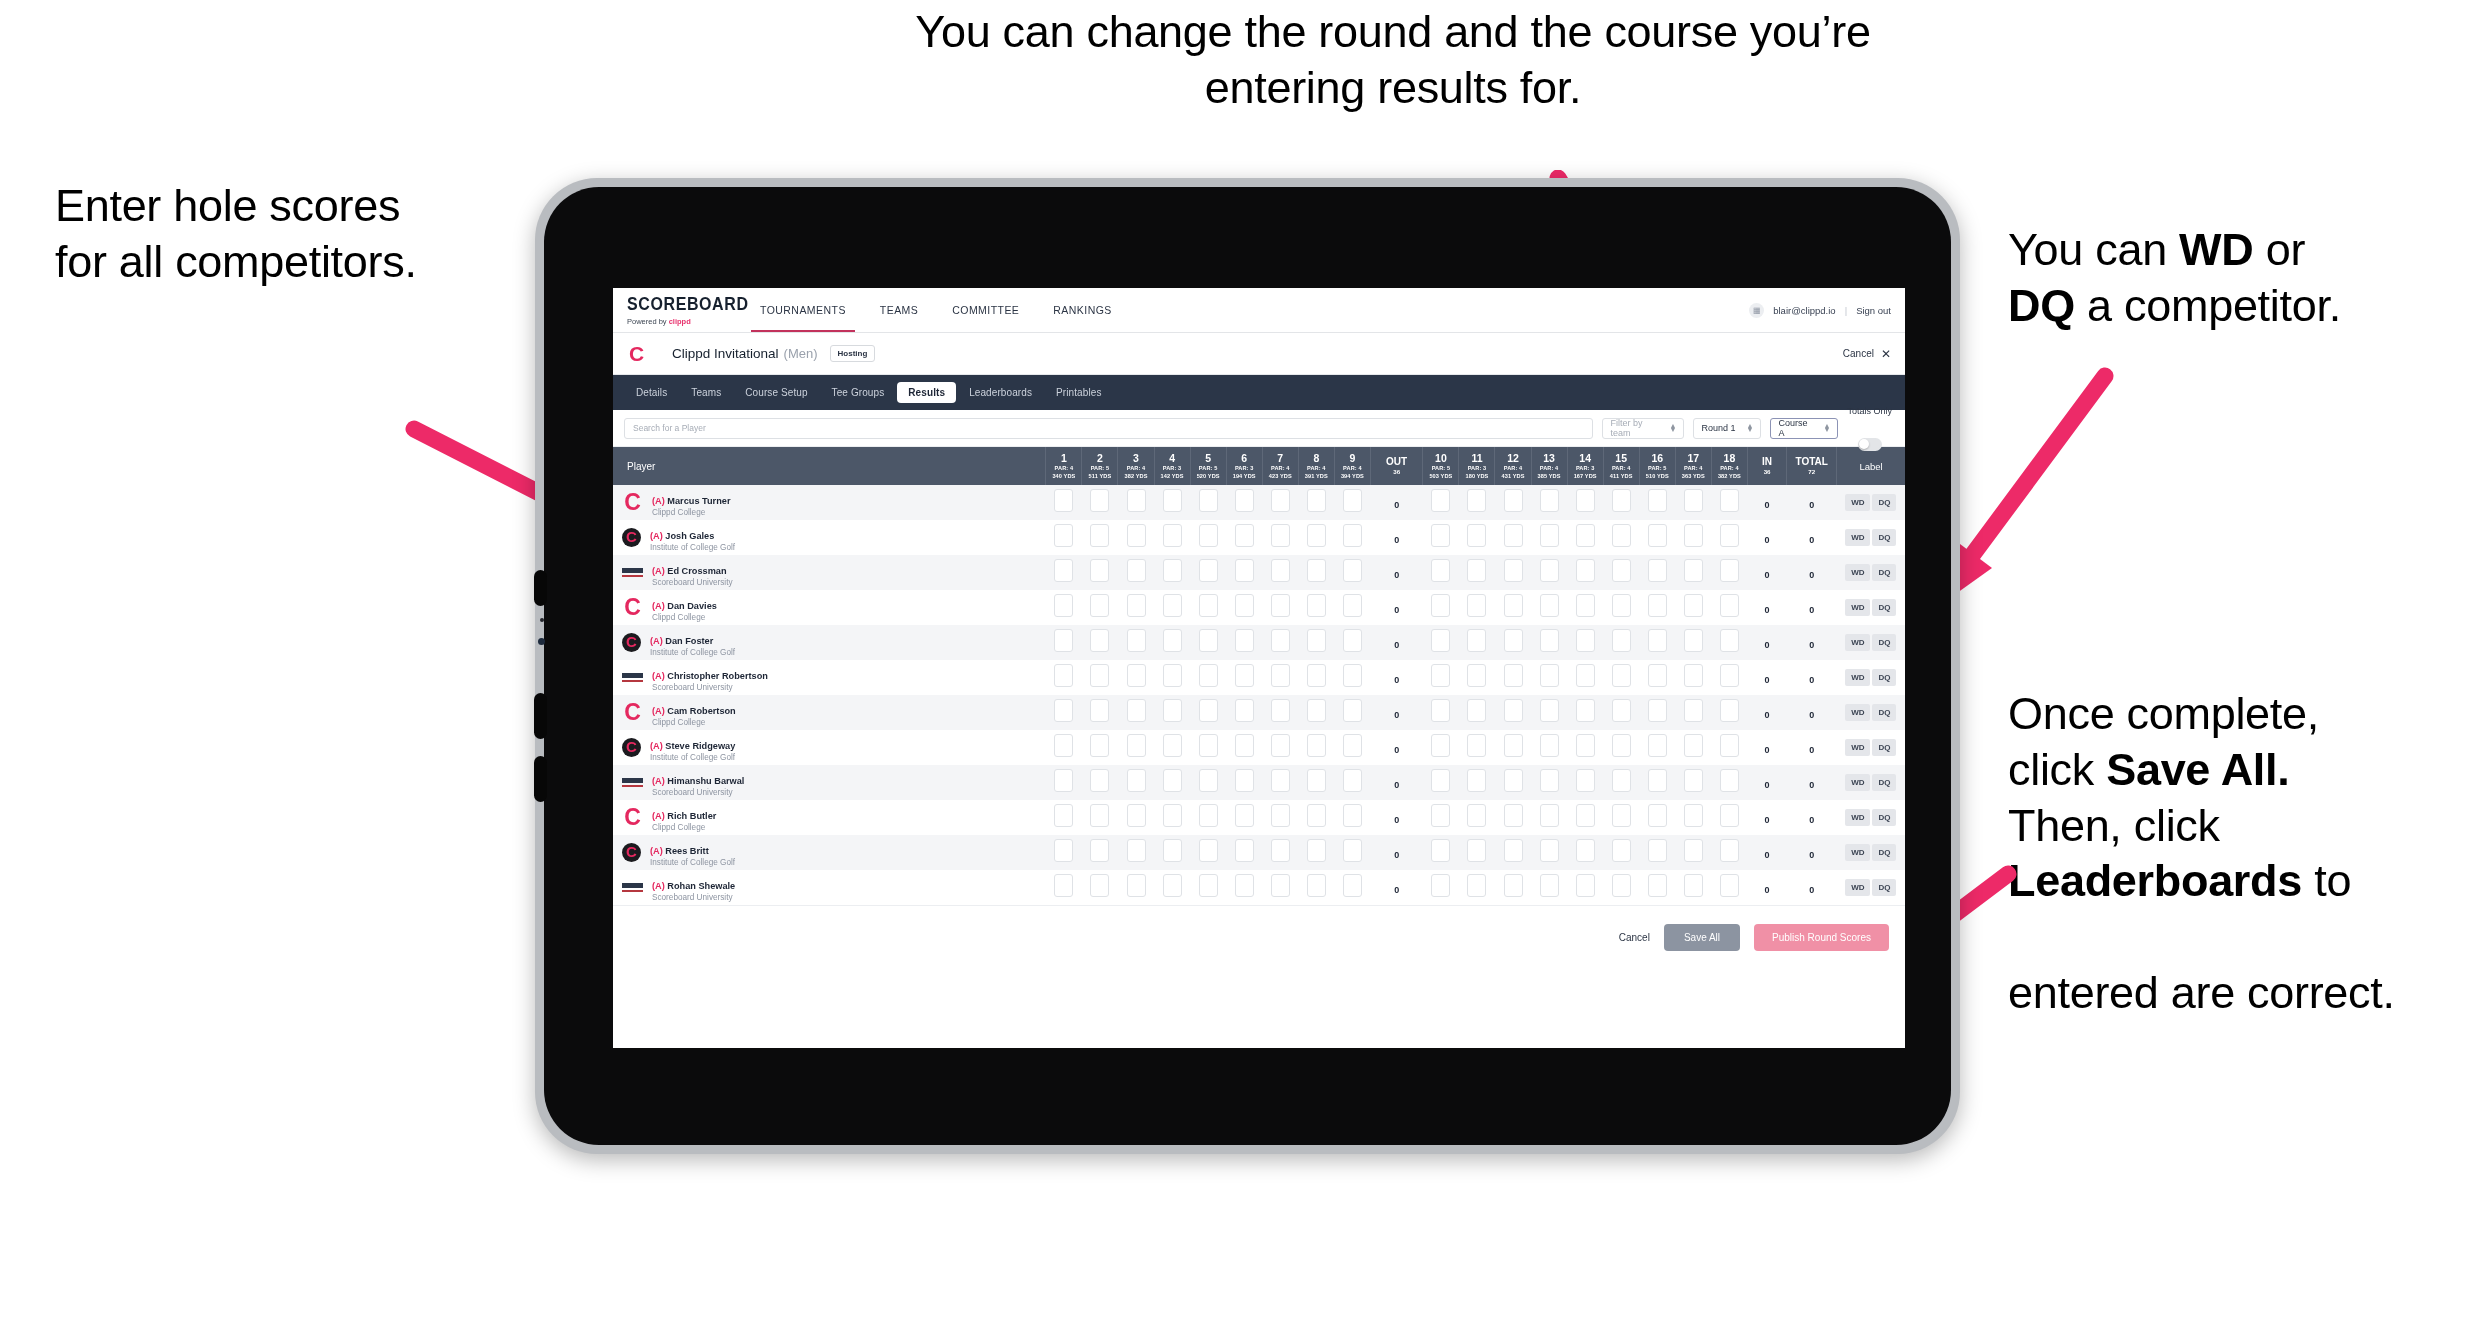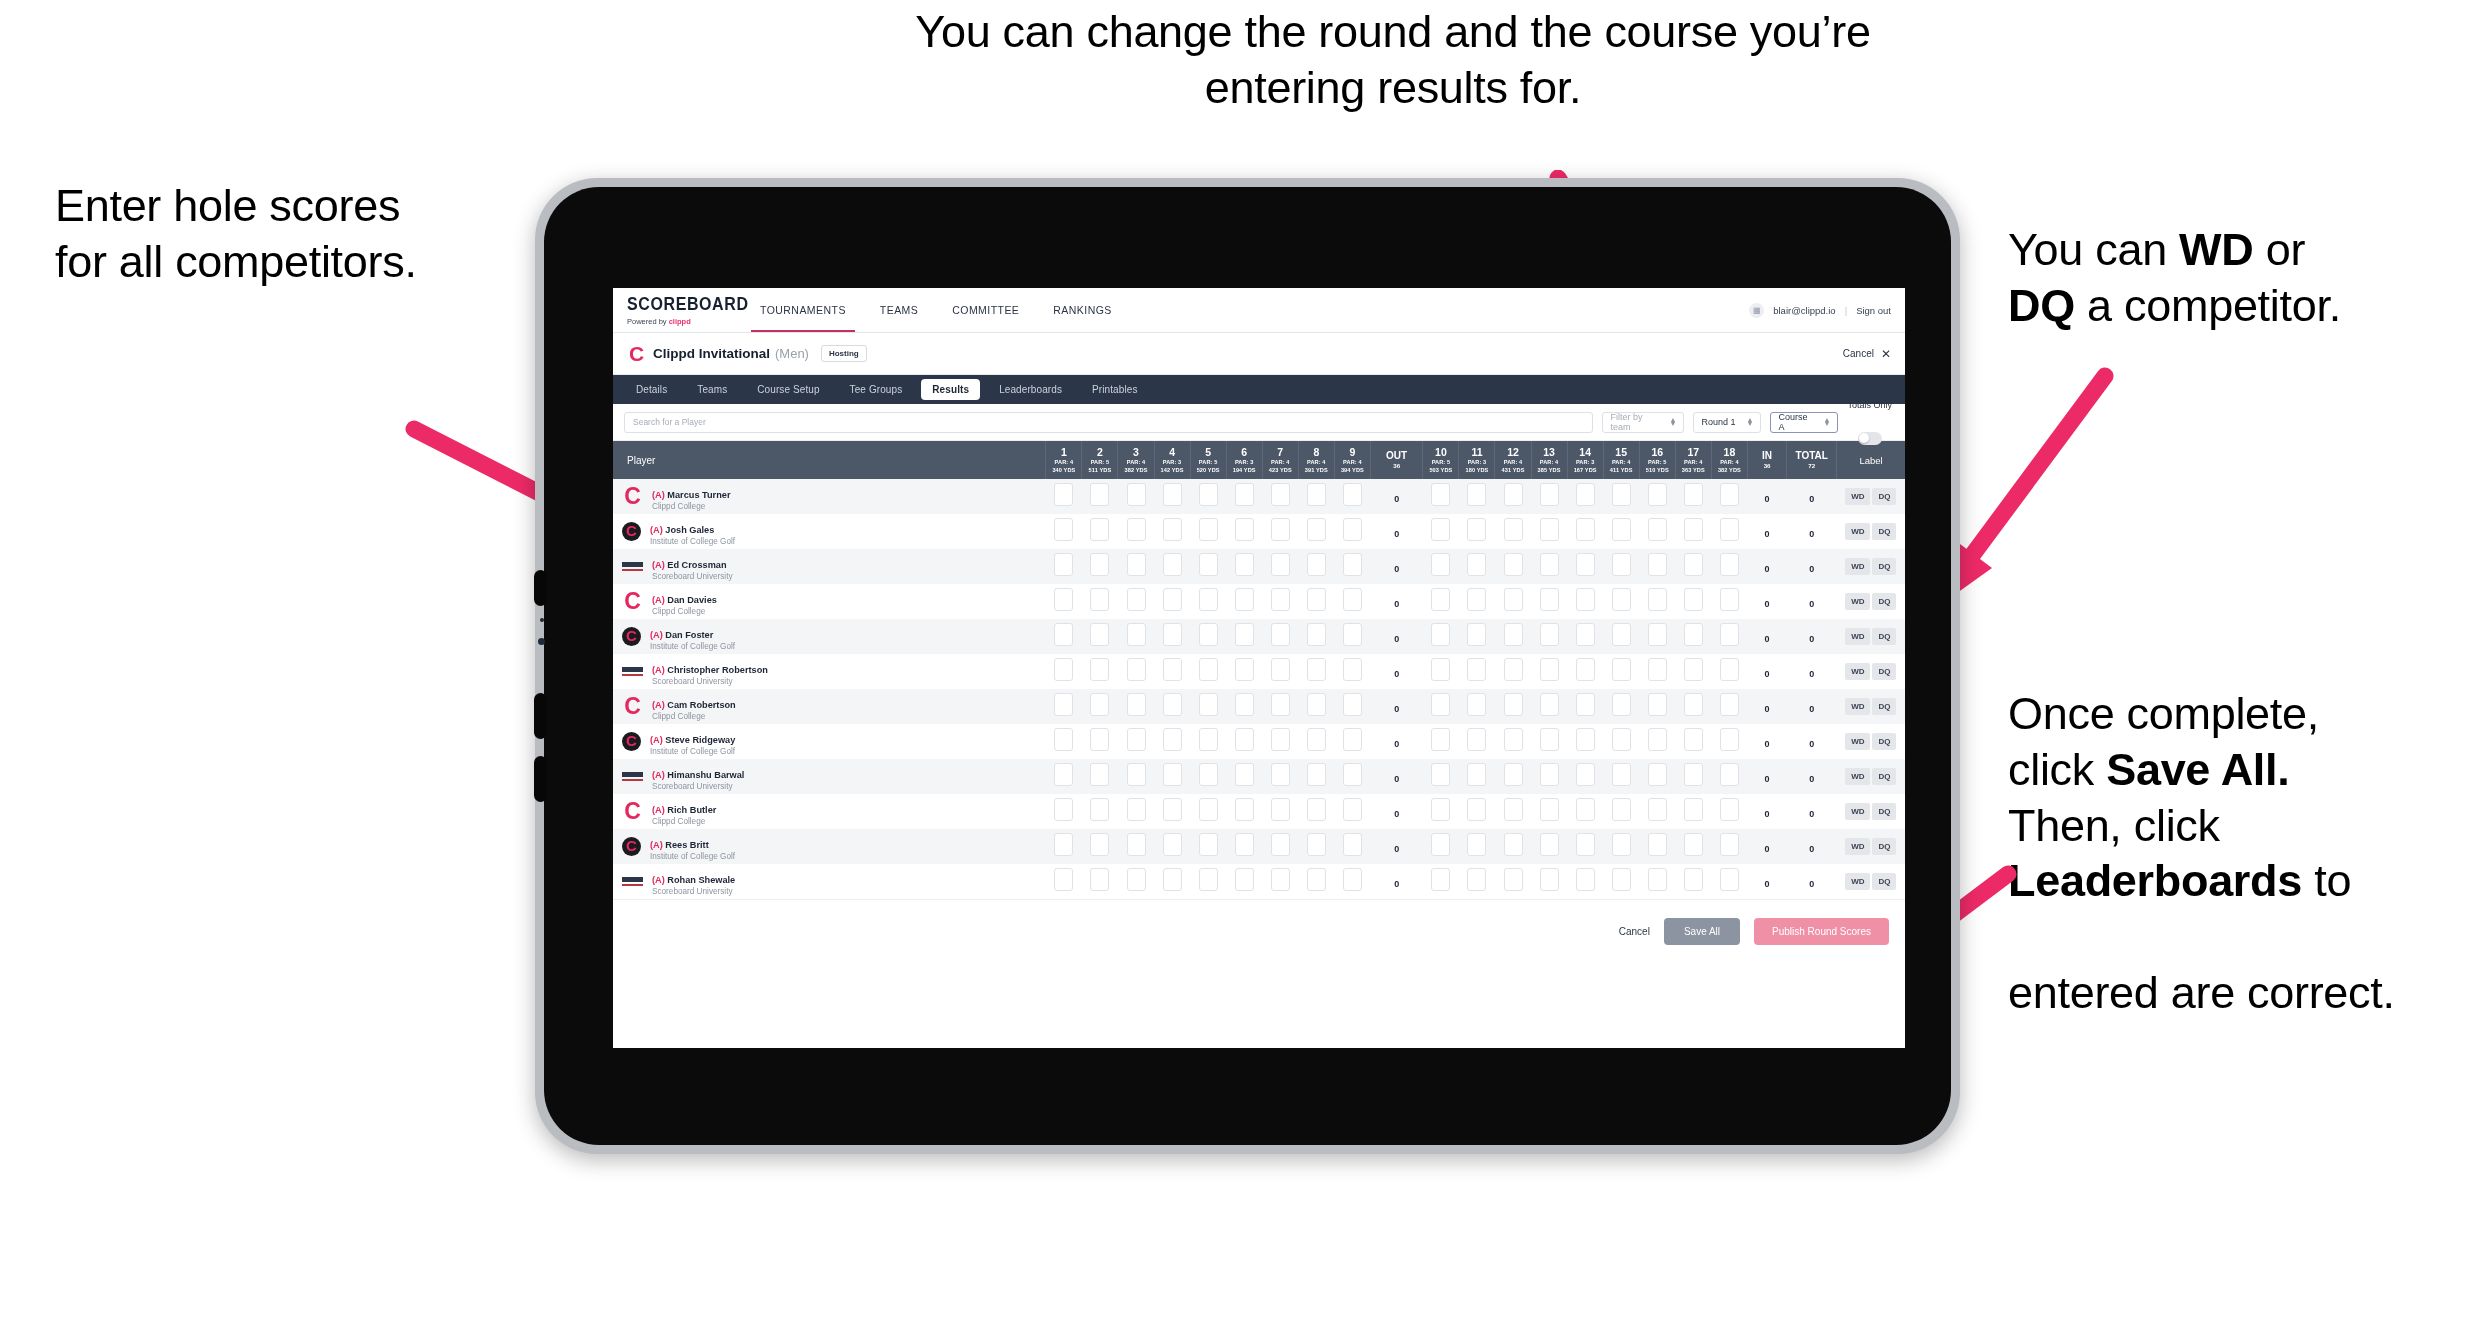--- a/index.html
+++ b/index.html
@@ -55,28 +55,28 @@
   }
   #topnav .nav a.active:after{content:"";position:absolute;left:8px;right:8px;bottom:0;height:2.5px;background:#c2325c;}
   #userbox{margin-left:auto;display:flex;align-items:center;padding-right:14px;gap:9px;font-size:9.5px;color:#394253;}
   #userav{width:15px;height:15px;border-radius:50%;background:#eceef1;display:flex;align-items:center;justify-content:center;color:#8d94a1;font-size:8px;}
   #userbox .sep{color:#c3c8d0;}
   #userbox a{color:#394253;text-decoration:none;}
 
   
   #titlebar{height:41px;background:#fff;border-bottom:1px solid #e6e8eb;display:flex;align-items:center;padding:0 14px;}
   #tlogo{width:19px;height:19px;display:flex;align-items:center;justify-content:center;font-size:21px;font-weight:800;color:#e4285f;line-height:1;font-family:"Liberation Sans",sans-serif;}
-  #ttitle{margin-left:7px;font-size:13.5px;color:#16202e;font-weight:700;}
+  #ttitle{margin-left:26px;font-size:13.5px;color:#16202e;font-weight:400;}
   #tgender{margin-left:5px;font-size:13px;color:#9aa1ac;}
   #thost{margin-left:12px;border:1px solid #d7dade;border-radius:3px;padding:3px 7px;font-size:8px;font-weight:700;color:#2b3444;}
   #tcancel{margin-left:auto;display:flex;align-items:center;gap:7px;font-size:10px;color:#2b3444;}
   #tcancel .x{font-size:12px;}
 
   
-  #subtabs{height:29px;background:#2b3648;display:flex;align-items:center;padding:0 12px;gap:8px;}
+  #subtabs{height:35px;background:#2b3648;display:flex;align-items:center;padding:0 12px;gap:2px;}
   #subtabs .st{
     font-size:10px;color:#ccd2dc;padding:5px 11px;border-radius:4px;letter-spacing:.1px;
   }
   #subtabs .st.active{background:#fff;color:#1d2535;font-weight:700;}
 
   
   #filterbar{height:36px;background:#fff;display:flex;align-items:center;padding:0 11px;gap:9px;border-bottom:1px solid #eceef1;}
   #searchinput{
     flex:1;height:21px;border:1px solid #dde0e4;border-radius:3px;background:#fff;
     font-size:8.5px;color:#a6acb6;display:flex;align-items:center;padding:0 8px;box-sizing:border-box;

